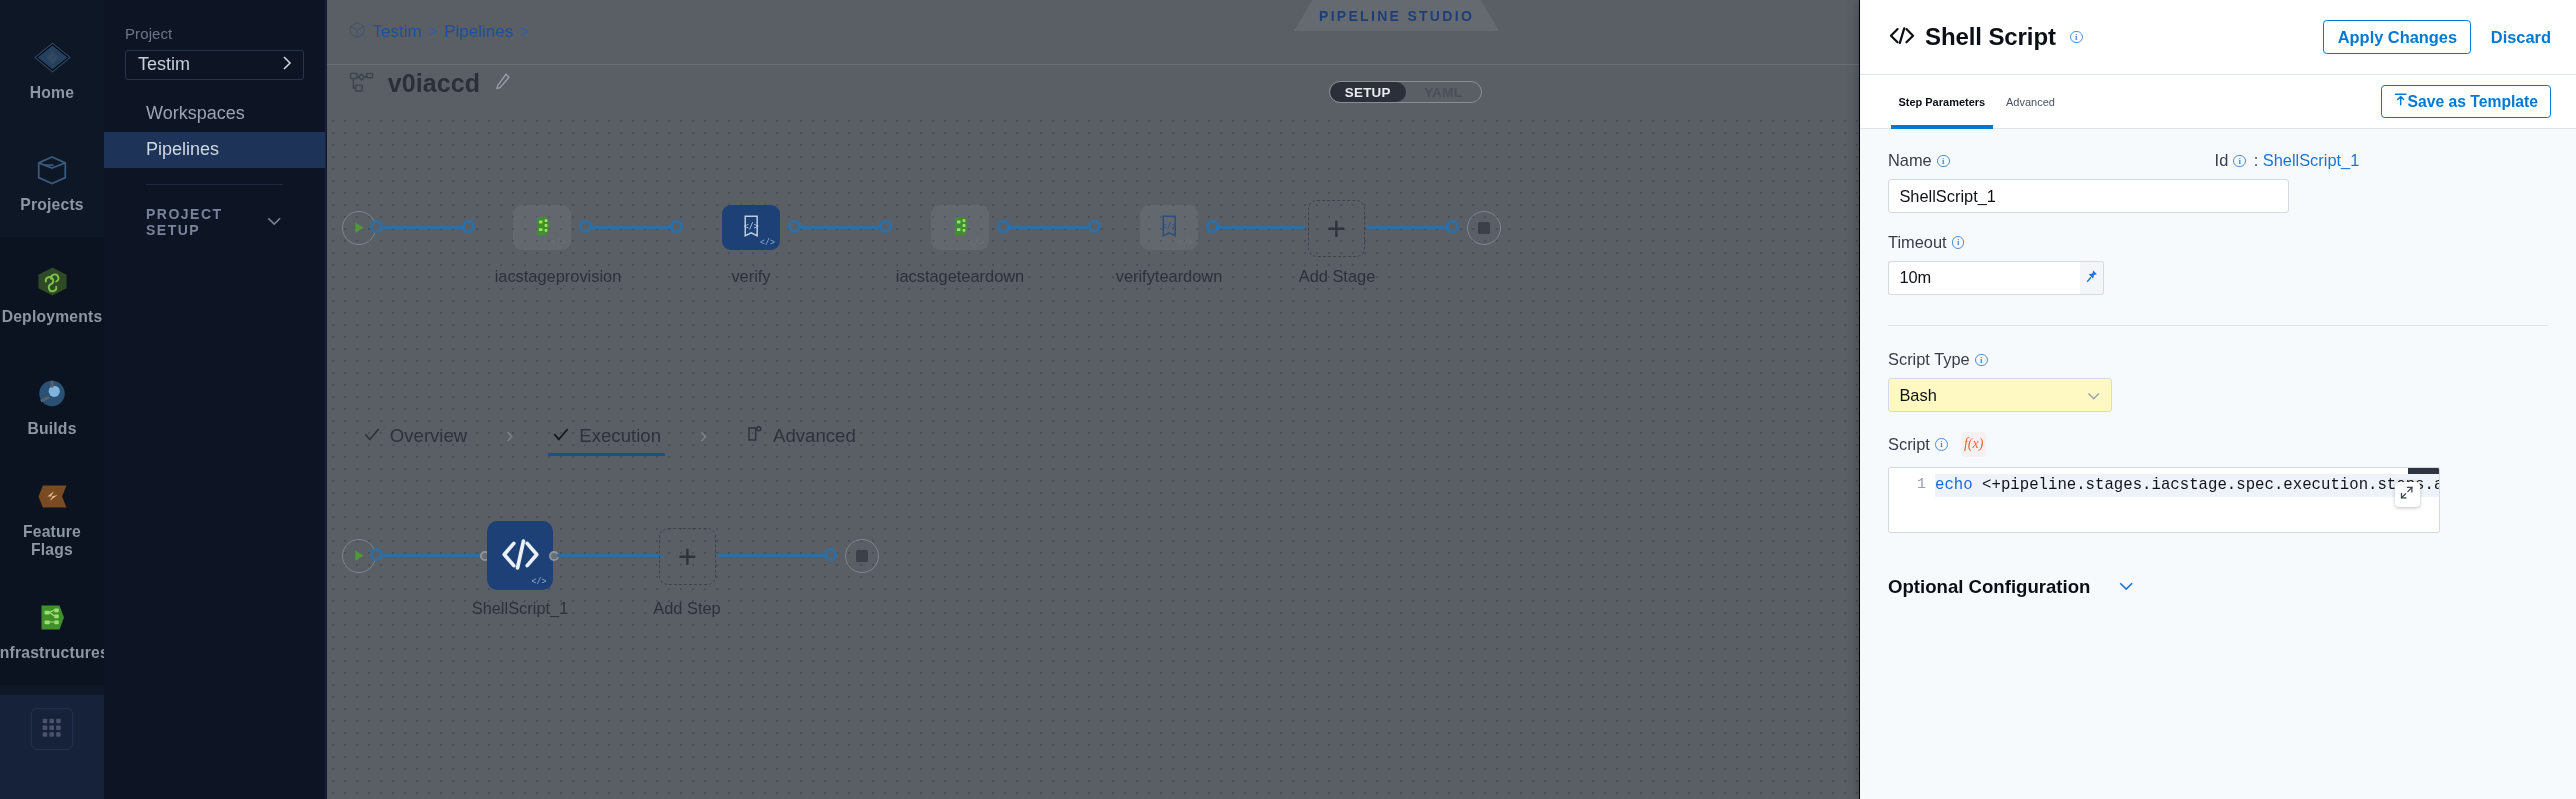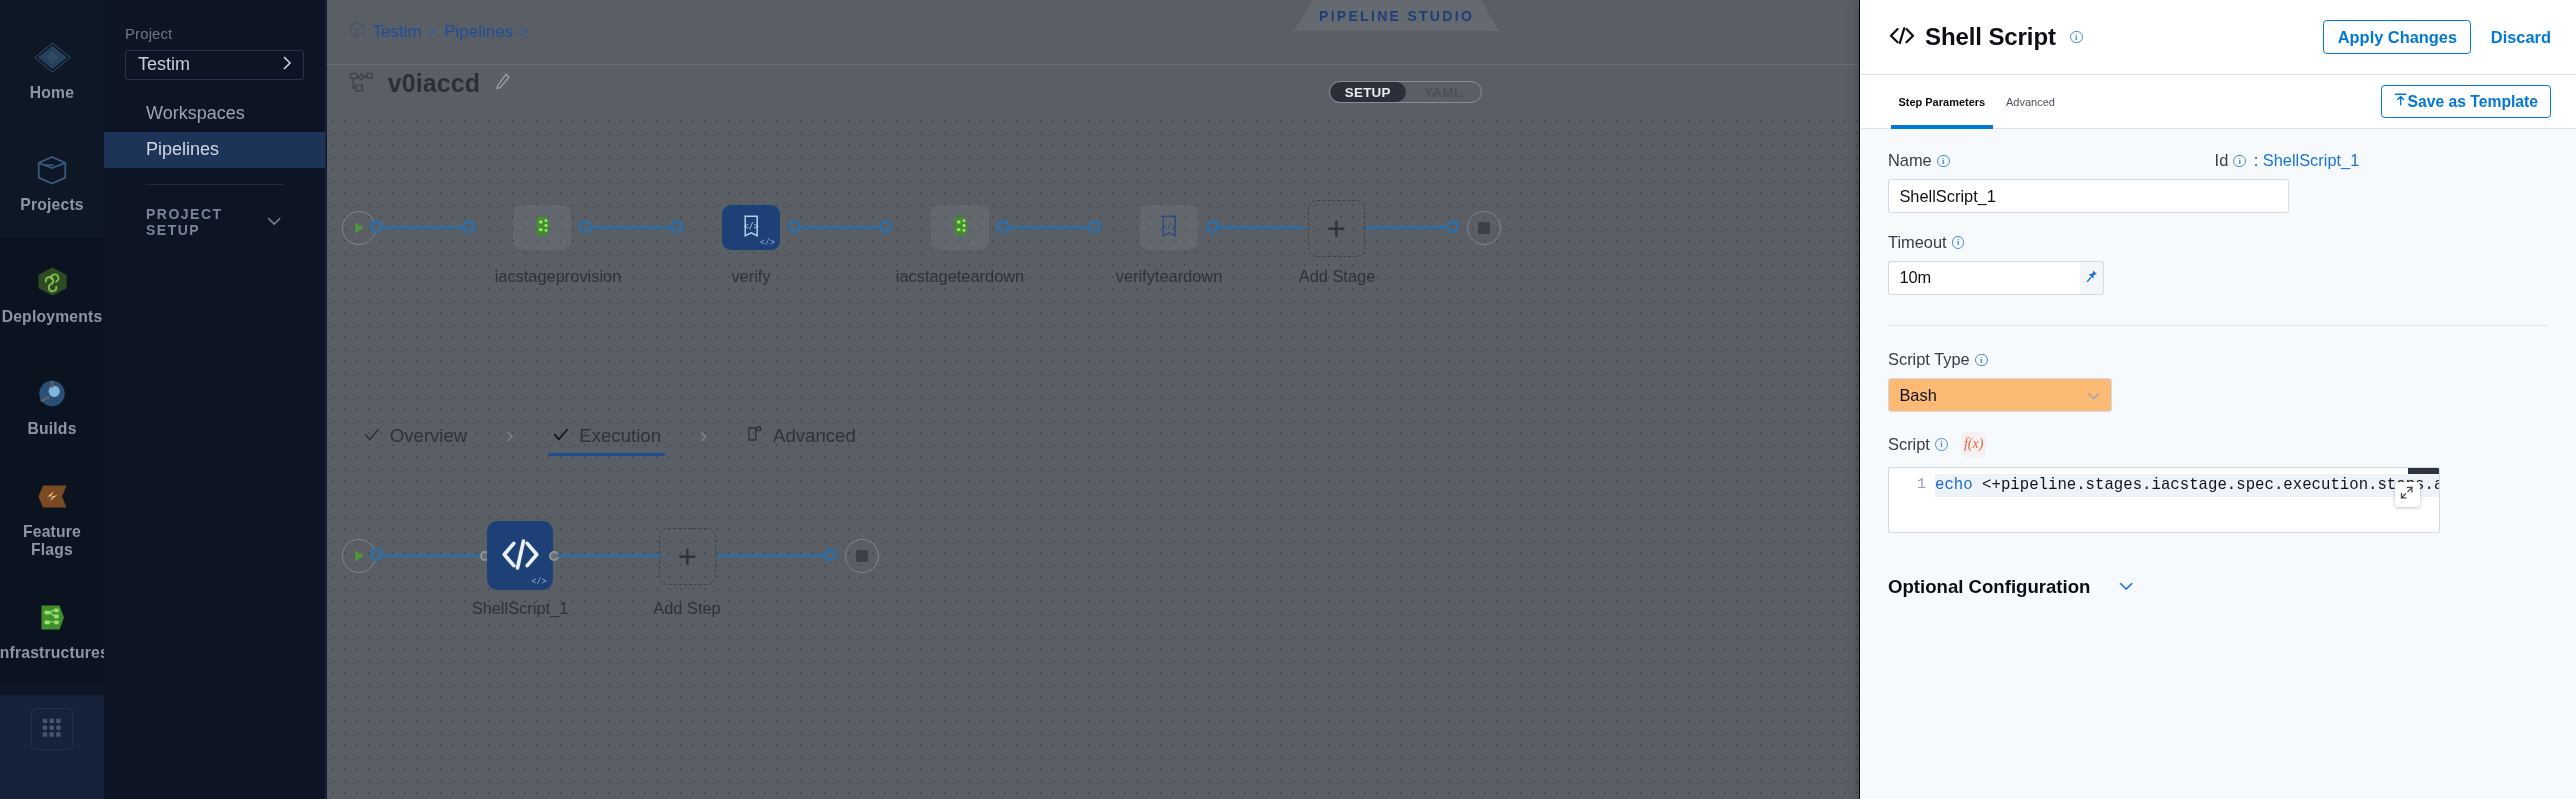--- a/index.html
+++ b/index.html
@@ -218,21 +218,21 @@
     font-family: "Liberation Sans", sans-serif; outline: none;
   }
   .timeout-wrap { display: flex; align-items: stretch; width: 216px; }
   .timeout-wrap .txt-input { width: 192px; border-right: none; border-radius: 3px 0 0 3px; }
   .pin-btn {
     width: 25px; background: #f4f5f9; border: 0.7px solid #d4dae4; border-left: none;
     border-radius: 0 3px 3px 0; display: flex; align-items: center; justify-content: center; cursor: pointer;
   }
   .divider { height: 0.7px; background: #dfe4ec; margin: 30px 0 25px 0; }
   .sel-box {
-    width: 224px; height: 34px; background: #fdba74; border: 0.7px solid #d4dae4;
+    width: 224px; height: 34px; background: #fef9c3; border: 0.7px solid #d4dae4;
     border-radius: 3px; display: flex; align-items: center; justify-content: space-between;
     padding: 0 10.4px; font-size: 16.4px; color: #0d1117; cursor: pointer;
   }
   .fx-btn {
     width: 25px; height: 25px; background: #f5f1f0; border-radius: 3.7px;
     display: flex; align-items: center; justify-content: center; margin-left: 13.4px; cursor: pointer;
   }
   .fx-btn span { color: #e8643c; font-size: 14px; font-style: italic; font-family: "Liberation Serif", serif; }
   .editor {
     margin-top: 10.4px; width: 552px; height: 66px; background: #fff;

